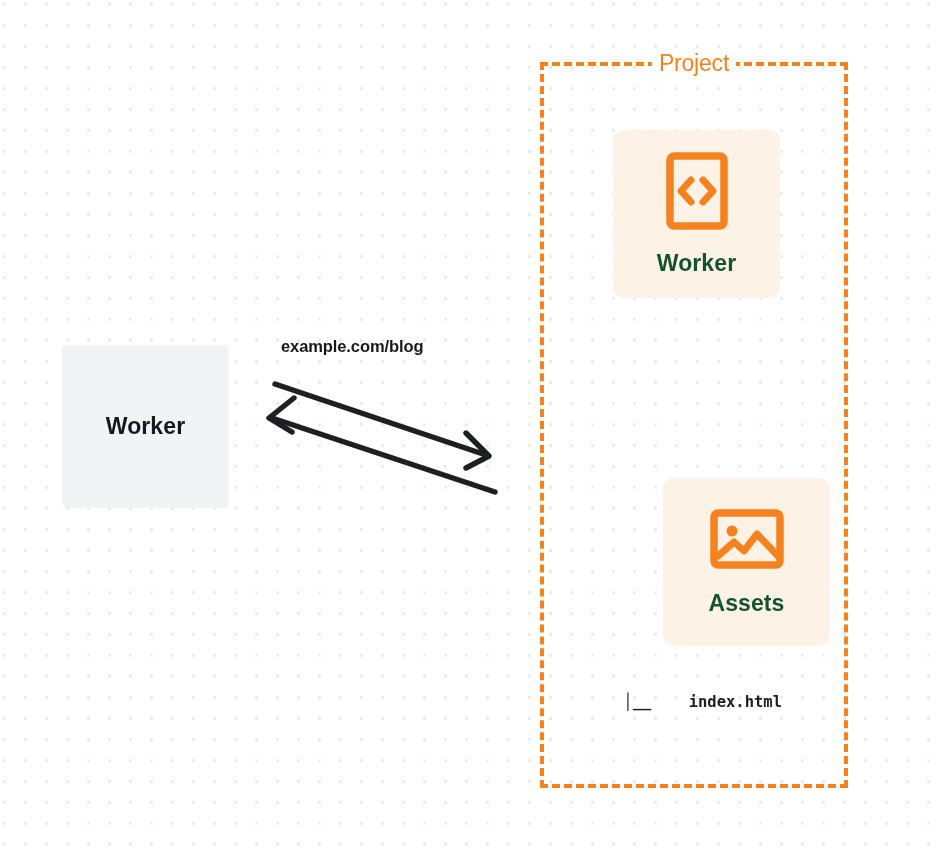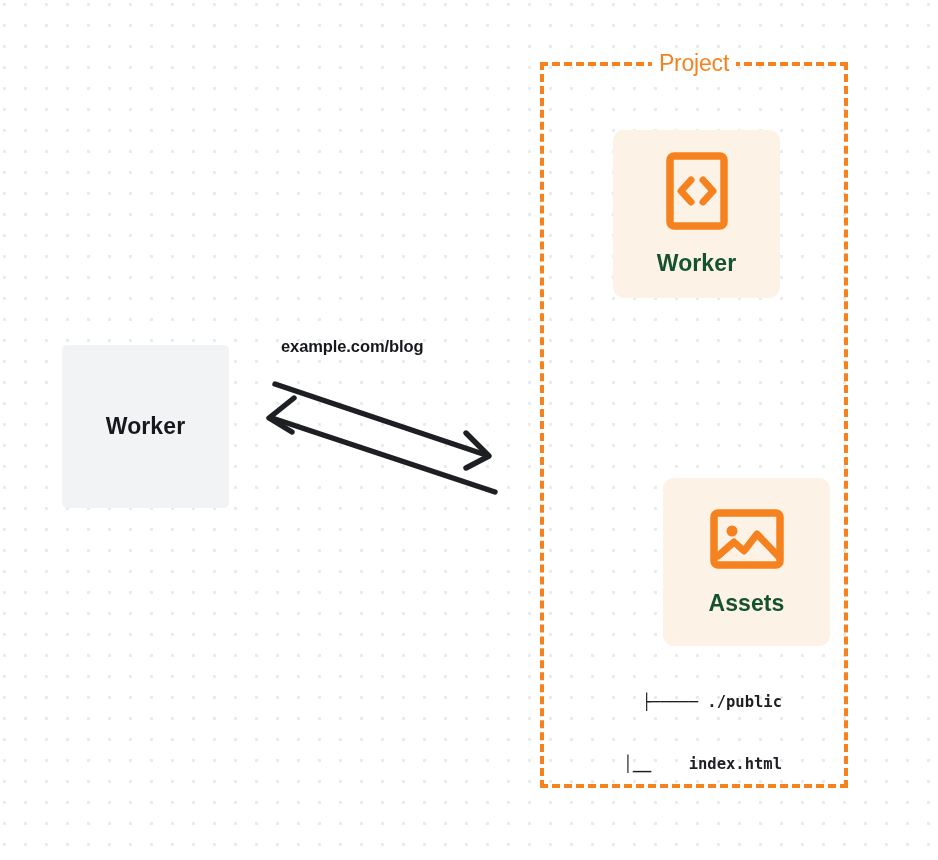--- a/index.html
+++ b/index.html
@@ -177,16 +177,15 @@
     <svg width="74" height="62" viewBox="0 0 74 62" xmlns="http://www.w3.org/2000/svg">
       <rect x="4" y="5" width="66" height="52" rx="4" ry="4" fill="none" stroke="#f6821f" stroke-width="7.5"></rect>
       <circle cx="22" cy="23" r="5.5" fill="#f6821f"></circle>
       <polyline points="8,48 24,34 34,43 47,26 68,48" fill="none" stroke="#f6821f" stroke-width="7" stroke-linecap="round" stroke-linejoin="round"></polyline>
     </svg>
   </span>
   <span class="node-label">Assets</span>
 </div>
 
 <div id="asset-file-tree">
-  <span class="tree-row">├───── ./public</span>
   <span class="tree-row">│__    index.html</span>
   
 </div>
 
 </body></html>

